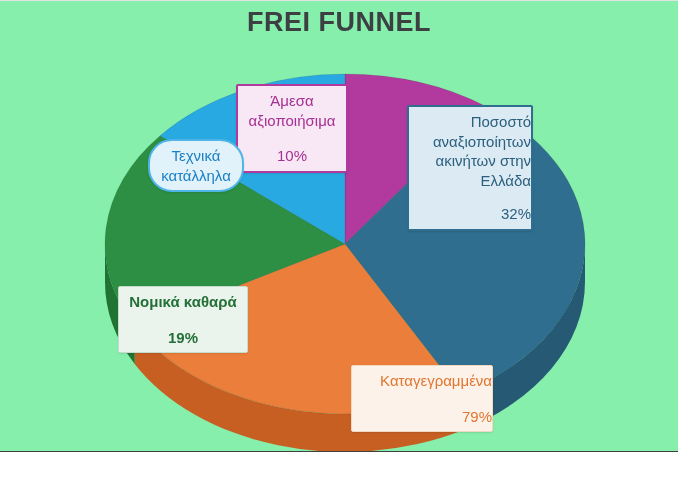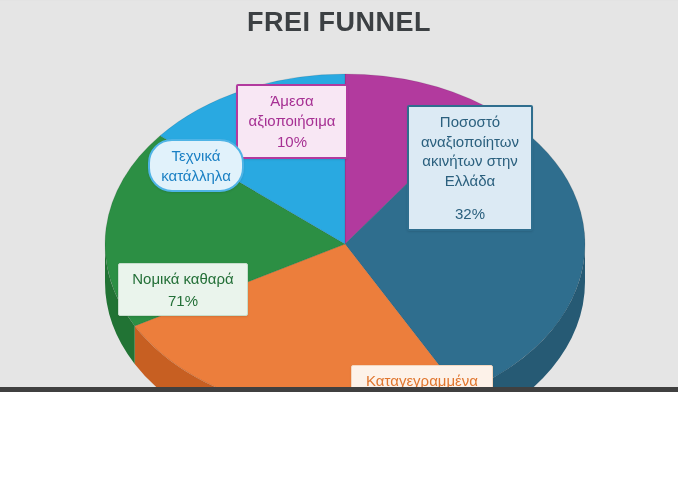--- a/index.html
+++ b/index.html
@@ -1,24 +1,24 @@
 <!DOCTYPE html>
 <html><head>
 <meta charset="utf-8">
 <style>
   html, body { margin: 0; padding: 0; background: #fff; }
   .page {
     position: relative;
     width: 678px;
-    height: 392px;
-    background: #e5e5e5;
+    height: 452px;
+    background: #86efac;
     overflow: hidden;
     font-family: "Liberation Sans", "DejaVu Sans", sans-serif;
     border-top: 1px solid #e3e3e3;
-    border-bottom: 5px solid #404040;
+    border-bottom: 1px solid #404040;
     box-sizing: border-box;
   }
   .title {
     position: absolute;
     top: 6px;
     left: 0;
     width: 100%;
     margin: 0;
     text-align: center;
     font-size: 27px;
@@ -38,27 +38,27 @@
     box-sizing: border-box;
     border-style: solid;
     border-width: 2px;
     border-radius: 2px;
     padding: 5px 0;
     text-align: center;
     font-size: 15px;
     line-height: 1.3;
     box-shadow: 0 1px 2px rgba(0,0,0,0.10);
   }
-  .callout .co-pct { margin-top: 2px; }
+  .callout .co-pct { margin-top: 16px; }
   .co-magenta { left: 236px; top: 83px;  width: 112px; }
-  .co-teal    { left: 407px; top: 104px; width: 126px; }
+  .co-teal    { left: 407px; top: 104px; width: 126px; text-align: right; }
   .co-teal .co-pct { margin-top: 14px; }
   .co-cyan    { left: 148px; top: 138px; width: 96px; border-radius: 24px;  }
-  .co-green   { left: 118px; top: 262px; width: 130px; border-width: 1px; }
-  .co-orange  { left: 351px; top: 364px; width: 142px; border-width: 1px; }
+  .co-green   { left: 118px; top: 285px; width: 130px; border-width: 1px; font-weight: bold; }
+  .co-orange  { left: 351px; top: 364px; width: 142px; border-width: 1px; text-align: right; }
 </style>
 </head>
 <body>
 
 <div class="page">
 
   <h1 class="title">FREI FUNNEL</h1>
 
   <svg id="pie-svg" class="pie" viewBox="0 0 678 484">
       <path d="M 585 243 A 240 170 0 0 1 460.6208817844117 391.9721356074568 L 460.6208817844117 429.9721356074568 A 240 170 0 0 0 585 281 Z" fill="#265a74"></path>
@@ -81,20 +81,20 @@
     <div class="co-pct">32%</div>
   </div>
 
   <div class="callout co-orange" style="background: rgb(253, 242, 233); border-color: rgb(243, 215, 191); color: rgb(224, 118, 47);">
     <div class="co-text">Καταγεγραμμένα</div>
     <div class="co-pct">79%</div>
   </div>
 
   <div class="callout co-green" style="background: rgb(234, 244, 236); border-color: rgb(198, 221, 204); color: rgb(35, 111, 55);">
     <div class="co-text">Νομικά καθαρά</div>
-    <div class="co-pct">71%</div>
+    <div class="co-pct">19%</div>
   </div>
 
   <div class="callout co-cyan" style="background: rgb(225, 242, 251); border-color: rgb(79, 180, 230); color: rgb(27, 128, 196);">
     <div class="co-text">Τεχνικά κατάλληλα</div>
   </div>
 
 </div>
 
 </body></html>

